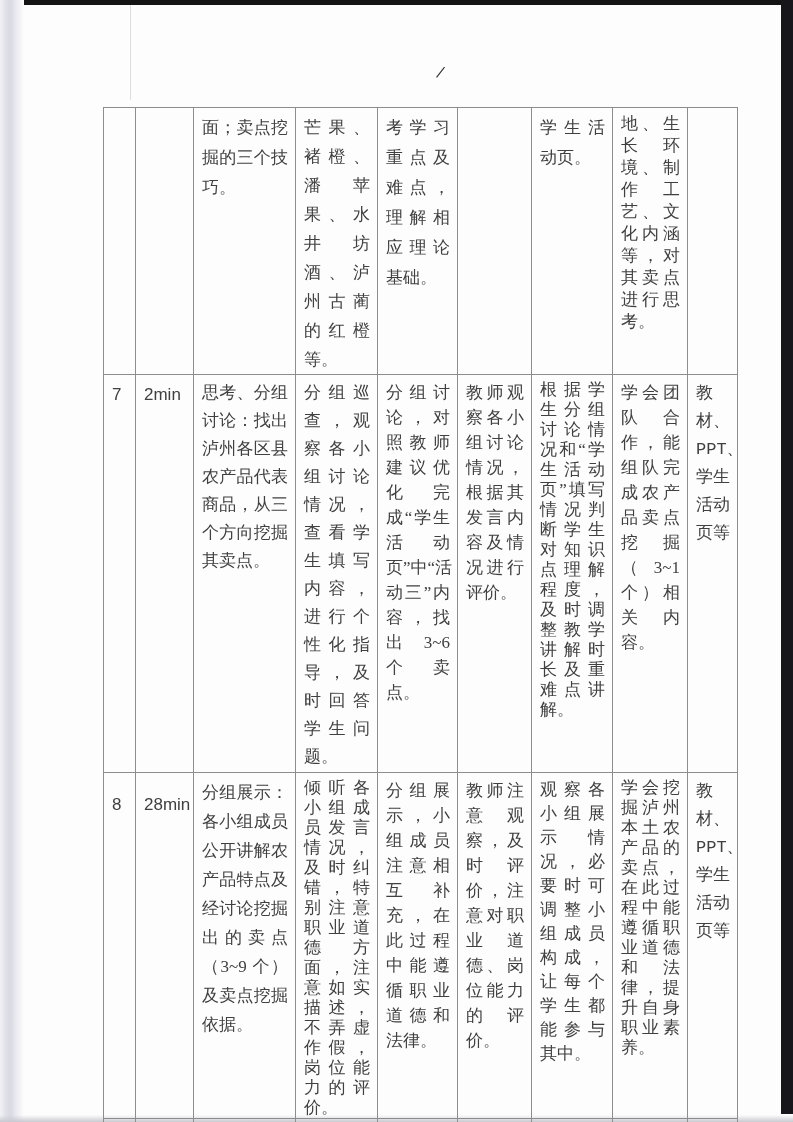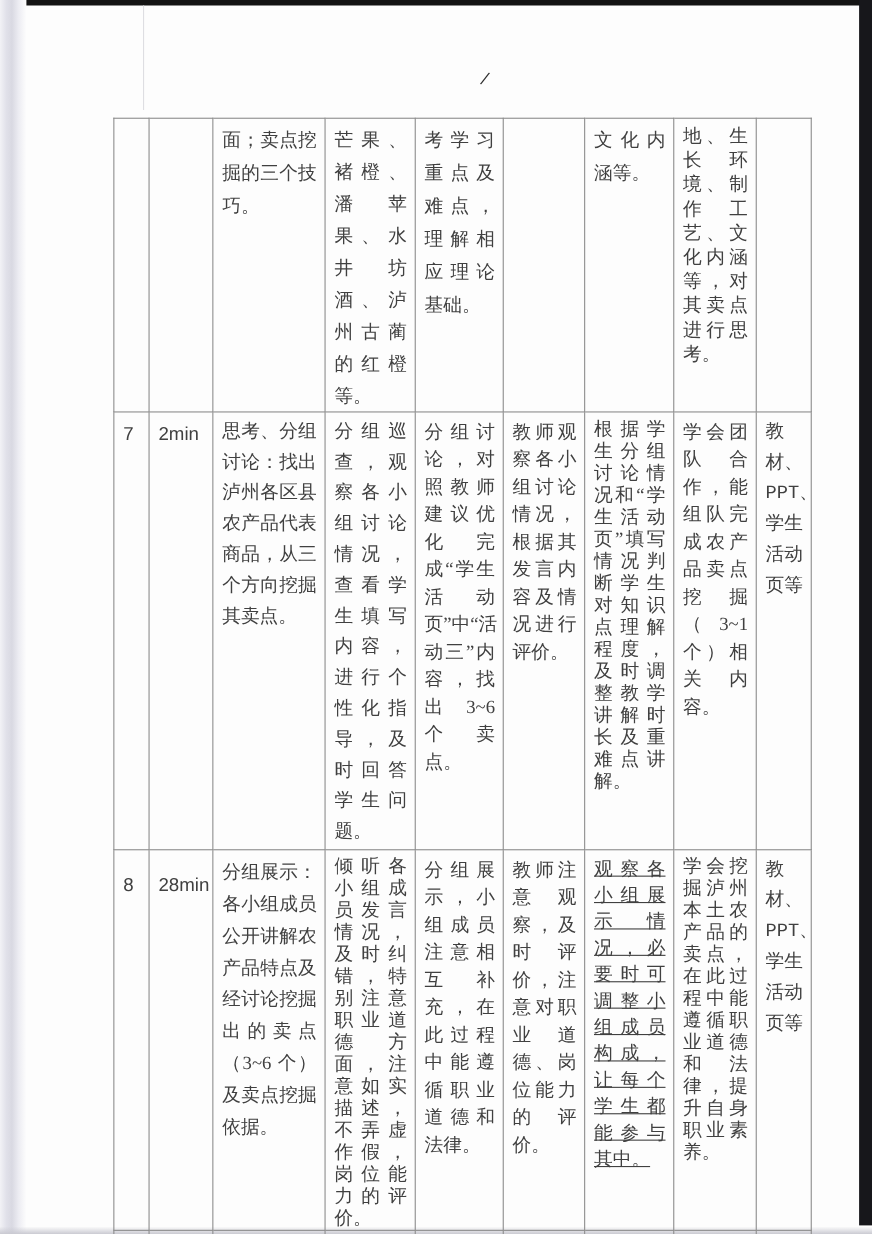--- a/index.html
+++ b/index.html
@@ -44,21 +44,21 @@
   tr.r8 td.meta { padding-top:22px; }
   tr.r9 td.meta { padding-top:26px; }
   tr.r6 { height:180px; }
   tr.r7 { height:330px; }
   tr.r8 { height:269px; }
   tr.r9 { height:158px; }
 
   .lh20 { line-height:20px; }
   .lh21 { line-height:21px; }
   .lh22 { line-height:22px;margin-left:48px; }
-  .lh24 { line-height:24px;text-decoration:underline; }
+  .lh24 { line-height:24px; }
   .lh25 { line-height:25px;font-family:Liberation Serif, serif; }
   .lh28 { line-height:28px;font-family:Liberation Mono, monospace; }
   .lh29 { line-height:29px; }
   .lh30 { line-height:30px; }
 </style>
 </head>
 <body>
 
 <div>
 
@@ -83,41 +83,41 @@
     </colgroup>
 
     <tbody>
         <tr class="r6">
       <td class="meta"></td>
       <td class="meta"></td>
       <td class="lh30">面；卖点挖掘的三个技巧。</td>
       <td class="lh29">芒果、褚橙、潘苹果、水井坊酒、泸州古蔺的红橙等。</td>
       <td class="lh30">考学习重点及难点，理解相应理论基础。</td>
       <td class="lh30"></td>
-      <td class="lh30">文化内涵等。</td>
+      <td class="lh30">学生活动页。</td>
       <td class="lh22">地、生长环境、制作工艺、文化内涵等，对其卖点进行思考。</td>
       <td class="lh28"></td>
     </tr>
 
     <tr class="r7">
       <td class="meta">7</td>
       <td class="meta">2min</td>
       <td class="lh28">思考、分组讨论：找出泸州各区县农产品代表商品，从三个方向挖掘其卖点。</td>
       <td class="lh28">分组巡查，观察各小组讨论情况，查看学生填写内容，进行个性化指导，及时回答学生问题。</td>
       <td class="lh25">分组讨论，对照教师建议优化完成“学生活动页”中“活动三”内容，找出 3~6 个卖点。</td>
       <td class="lh25">教师观察各小组讨论情况，根据其发言内容及情况进行评价。</td>
       <td class="lh20">根据学生分组讨论情况和“学生活动页”填写情况判断学生对知识点理解程度，及时调整教学讲解时长及重难点讲解。</td>
       <td class="lh25">学会团队合作，能组队完成农产品卖点挖掘（3~1 个）相关内容。</td>
       <td class="lh28">教材、PPT、学生活动页等</td>
     </tr>
 
     <tr class="r8">
       <td class="meta">8</td>
       <td class="meta">28min</td>
-      <td class="lh29">分组展示：各小组成员公开讲解农产品特点及经讨论挖掘出的卖点（3~6 个）及卖点挖掘依据。</td>
+      <td class="lh29">分组展示：各小组成员公开讲解农产品特点及经讨论挖掘出的卖点（3~9 个）及卖点挖掘依据。</td>
       <td class="lh20">倾听各小组成员发言情况，及时纠错，特别注意职业道德方面，注意如实描述，不弄虚作假，岗位能力的评价。</td>
       <td class="lh25">分组展示，小组成员注意相互补充，在此过程中能遵循职业道德和法律。</td>
       <td class="lh25">教师注意观察，及时评价，注意对职业道德、岗位能力的评价。</td>
       <td class="lh24">观察各小组展示情况，必要时可调整小组成员构成，让每个学生都能参与其中。</td>
       <td class="lh20">学会挖掘泸州本土农产品的卖点，在此过程中能遵循职业道德和法律，提升自身职业素养。</td>
       <td class="lh28">教材、PPT、学生活动页等</td>
     </tr>
 
     <tr class="r9">
       <td class="meta">9</td>

